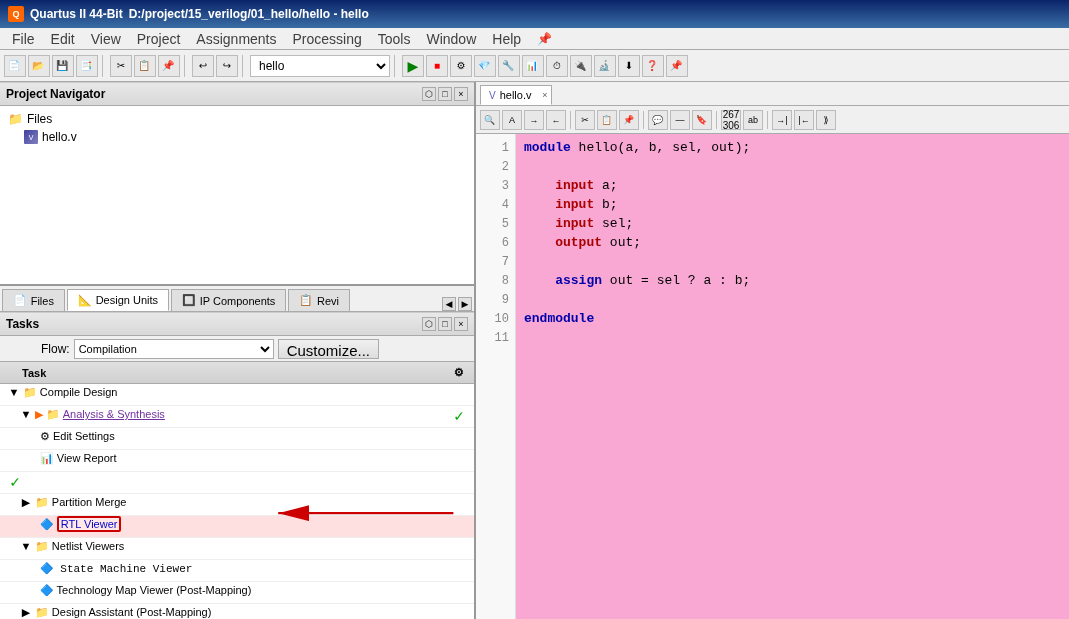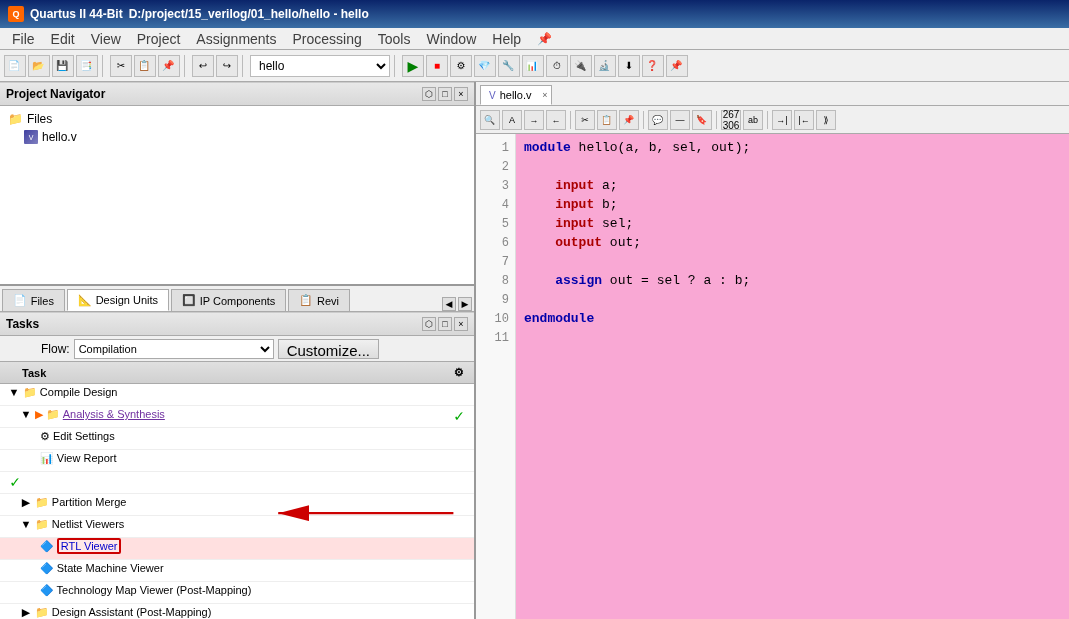--- a/index.html
+++ b/index.html
@@ -454,39 +454,39 @@
 
           <div class="task-row">
             <div class="task-col-task" style="padding-left: 20px;">
               <span class="task-expand">▶</span>
               <span>📁</span>
               <span>Partition Merge</span>
             </div>
             <div class="task-col-status"></div>
           </div>
 
+          <div class="task-row" style="background:#ffe0e0; position:relative;">
+            <div class="task-col-task" style="padding-left: 40px;">
+              <span style="color:#4080ff;">🔷</span>
+              <span class="color-blue" style="border: 2px solid #cc0000; border-radius: 2px; padding: 0 2px; background: #ffe8e8;">RTL Viewer</span>
+            </div>
+            <div class="task-col-status"></div>
+          </div>
+
           <div class="task-row">
             <div class="task-col-task" style="padding-left: 20px;">
               <span class="task-expand">▼</span>
               <span>📁</span>
               <span>Netlist Viewers</span>
             </div>
             <div class="task-col-status"></div>
           </div>
 
-          <div class="task-row" style="background:#ffe0e0; position:relative;">
-            <div class="task-col-task" style="padding-left: 40px;">
-              <span style="color:#4080ff;">🔷</span>
-              <span class="color-blue" style="border: 2px solid #cc0000; border-radius: 2px; padding: 0 2px; background: #ffe8e8;">RTL Viewer</span>
-            </div>
-            <div class="task-col-status"></div>
-          </div>
-
-          <div class="task-row">
-            <div class="task-col-task" style="padding-left: 40px;">
+          <div class="task-row">
+            <div class="task-col-task" style="padding-left: 40px; font-family: Liberation Mono, monospace;">
               <span style="color:#4080ff;">🔷</span>
               <span>State Machine Viewer</span>
             </div>
             <div class="task-col-status"></div>
           </div>
 
           <div class="task-row">
             <div class="task-col-task" style="padding-left: 40px;">
               <span style="color:#4080ff;">🔷</span>
               <span>Technology Map Viewer (Post-Mapping)</span>

